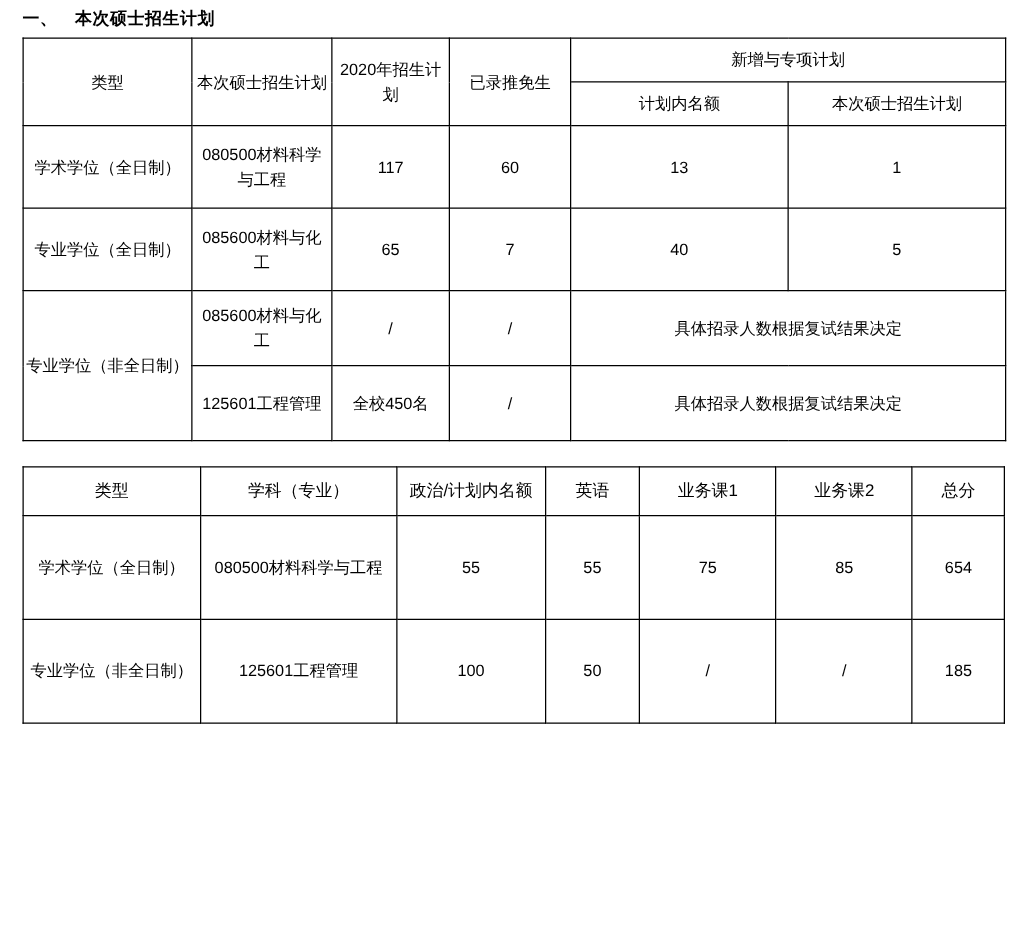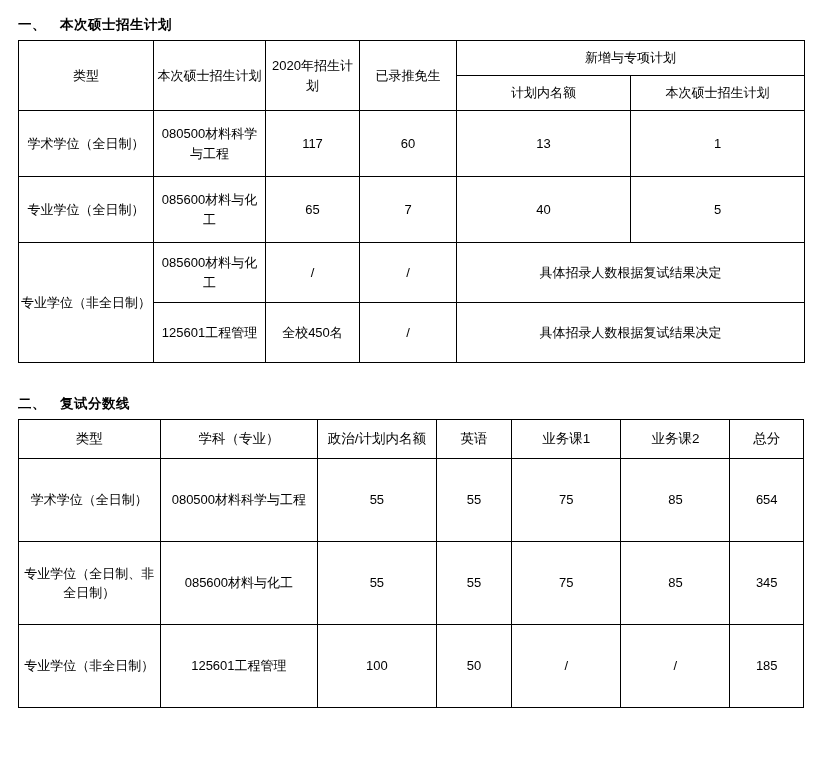--- a/index.html
+++ b/index.html
@@ -17,21 +17,21 @@
   }
   .page {
     position: relative;
     width: 822px;
     height: 757px;
     box-sizing: border-box;
   }
   .section-heading {
     font-weight: bold;
     font-size: 13.5px;
-    margin: 16px 0 6px 18px;
+    margin: 6px 0 6px 18px;
     letter-spacing: 0.5px;
   }
   .section-heading .idx {
     margin-right: 14px;
   }
   table.grid {
     border-collapse: collapse;
     table-layout: fixed;
     margin-left: 18px;
     background: #fff;
@@ -117,23 +117,20 @@
         <td>125601工程管理</td>
         <td>全校450名</td>
         <td>/</td>
         <td colspan="2">具体招录人数根据复试结果决定</td>
       </tr>
     </tbody>
   </table>
 
   <div class="gap"></div>
 
-  <div class="section-heading">
-    <span class="idx">二、</span><span>复试分数线</span>
-  </div>
 
   <table class="grid" id="t2">
     <colgroup>
       <col style="width:135px">
       <col style="width:150px">
       <col style="width:113px">
       <col style="width:72px">
       <col style="width:104px">
       <col style="width:104px">
       <col style="width:70px">
@@ -153,29 +150,20 @@
       <tr>
         <td>学术学位（全日制）</td>
         <td>080500材料科学与工程</td>
         <td>55</td>
         <td>55</td>
         <td>75</td>
         <td>85</td>
         <td>654</td>
       </tr>
       <tr>
-        <td>专业学位（全日制、非全日制）</td>
-        <td>085600材料与化工</td>
-        <td>55</td>
-        <td>55</td>
-        <td>75</td>
-        <td>85</td>
-        <td>345</td>
-      </tr>
-      <tr>
         <td>专业学位（非全日制）</td>
         <td>125601工程管理</td>
         <td>100</td>
         <td>50</td>
         <td>/</td>
         <td>/</td>
         <td>185</td>
       </tr>
     </tbody>
   </table>

